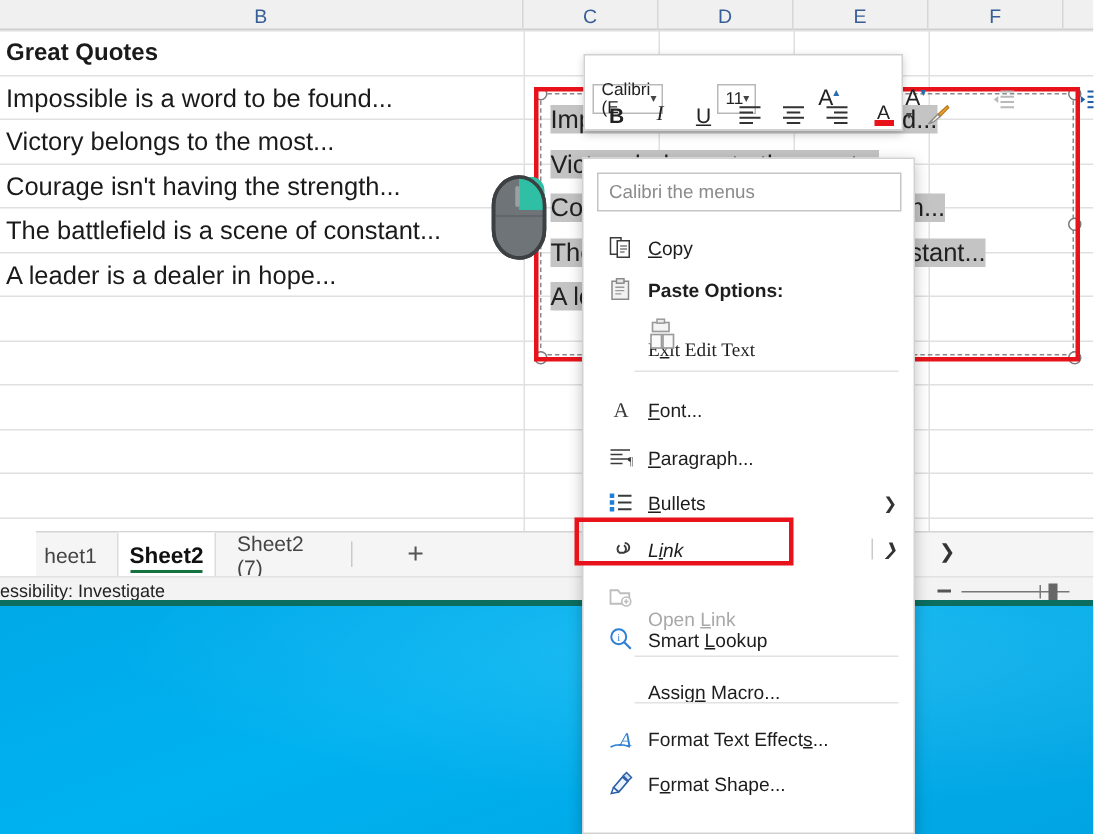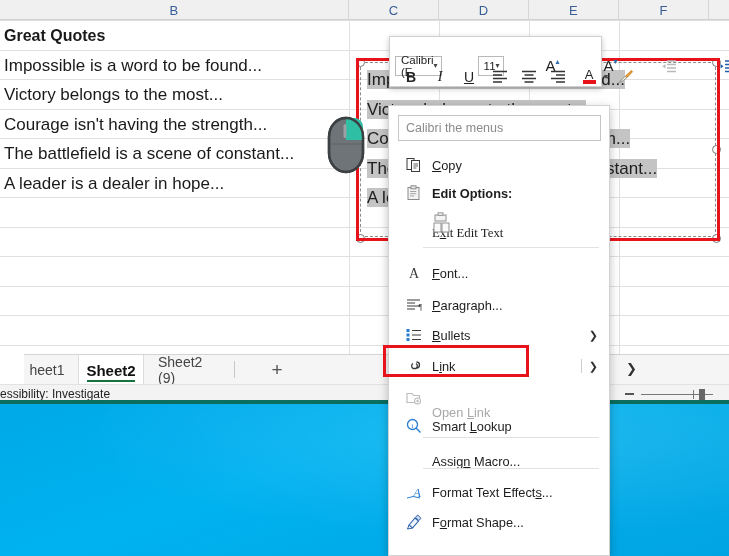--- a/index.html
+++ b/index.html
@@ -224,21 +224,21 @@
     <div class="tabbar" id="tabbar">
         <div class="sheet-tab" style="left: -8px; width: 62px;">
           <span>heet1</span>
         </div>
         <div class="tab-sep" style="left: 56px;"></div>
         <div class="sheet-tab active" style="left: 54px; width: 66px;">
           <span>Sheet2</span>
           <div class="tab-underline"></div>
         </div>
         <div class="sheet-tab" style="left: 124px; width: 84px;">
-          <span>Sheet2 (9)</span>
+          <span>Sheet2 (7)</span>
         </div>
         <div class="tab-sep" style="left: 210px;"></div>
         <div class="tab-add" style="left: 238px;">+</div>
         <div class="chev" style="left: 602px; top: 6px;">❯</div>
       </div>
 
     <div class="statusbar">
       <div class="status-text">essibility: Investigate</div>
       <div class="view-btns">
         <div class="view-ico">
@@ -381,21 +381,21 @@
       <div class="ctx-item bold" style="top: 73px;">
         <span class="ci-icon">
           <svg width="16" height="16" viewBox="0 0 16 16">
             <rect x="2" y="2.5" width="11" height="12" fill="#f2f2f2" stroke="#8a8a8a" stroke-width="1"></rect>
             <rect x="5" y="0.8" width="5" height="3" fill="#e8e8e8" stroke="#8a8a8a" stroke-width="1"></rect>
             <g stroke="#9a9a9a" stroke-width=".9">
               <path d="M4.2 6.5h6M4.2 8.7h6M4.2 10.9h4"></path>
             </g>
           </svg>
         </span>
-        <span class="ci-label">Edit Options:</span>
+        <span class="ci-label">Paste Options:</span>
       </div>
       <div class="ctx-item" style="top: 113px; font-family: Liberation Serif, serif;">
         <span class="ci-label">E<span class="ul">x</span>it Edit Text</span>
       </div>
       <div class="ctx-item" style="top: 153px;">
         <span class="ci-icon">
           <svg width="16" height="16" viewBox="0 0 16 16">
             <text x="8" y="13" font-size="14" text-anchor="middle" fill="#3a3a3a" font-family="Liberation Serif, serif">A</text>
           </svg>
         </span>
@@ -421,21 +421,21 @@
               <rect x="0.5" y="10" width="3" height="3"></rect>
             </g>
             <g stroke="#3a3a3a" stroke-width="1.2">
               <path d="M6 2.5h9M6 7h9M6 11.5h9"></path>
             </g>
           </svg>
         </span>
         <span class="ci-label"><span class="ul">B</span>ullets</span>
         <span class="ci-arrow">❯</span>
       </div>
-      <div class="ctx-item" style="top: 246px;">
+      <div class="ctx-item" style="top: 246px; font-style: italic;">
         <span class="ci-icon">
           <svg width="17" height="14" viewBox="0 0 17 14">
             <g fill="none" stroke="#3a3a3a" stroke-width="1.3">
               <path d="M7 4.5 a3 3 0 0 0 0 5 h3 a3 3 0 0 0 0 -5"></path>
               <path d="M10.5 3 a3 3 0 0 1 3 3 a3 3 0 0 1 -3 3"></path>
             </g>
           </svg>
         </span>
         <span class="ci-label">L<span class="ul">i</span>nk</span>
         <span class="ci-div"></span>

